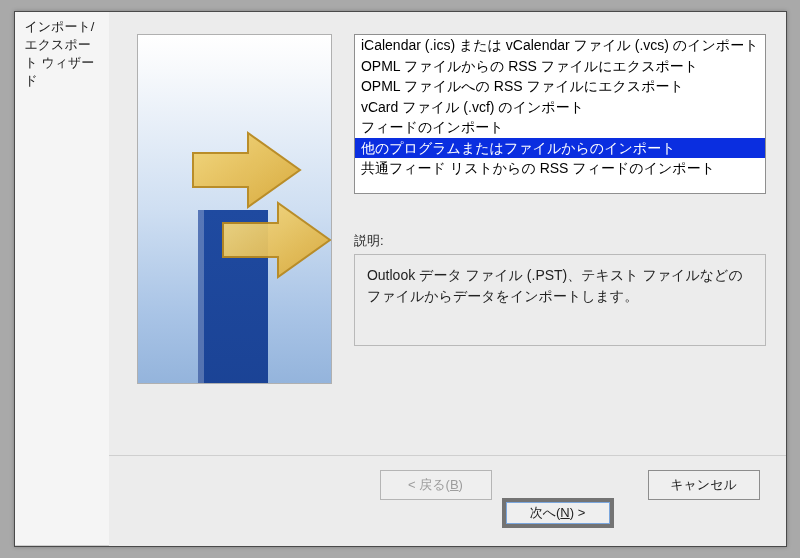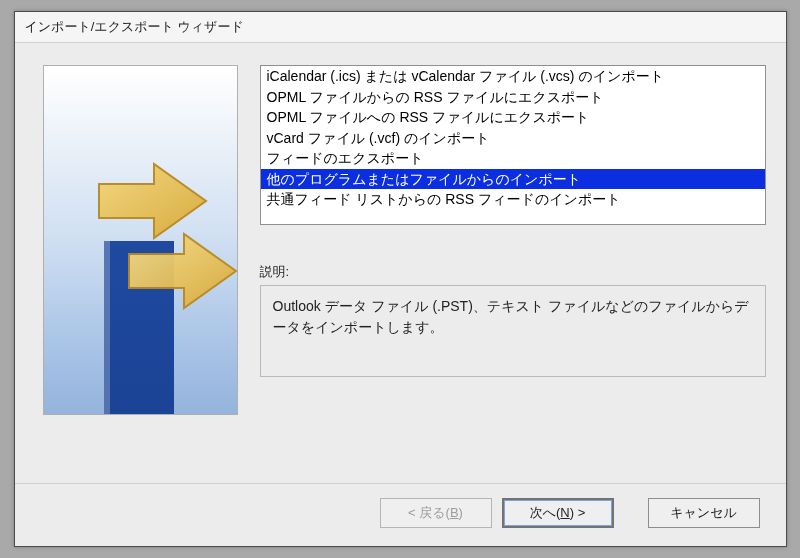--- a/index.html
+++ b/index.html
@@ -13,21 +13,21 @@
     width: 800px;
     height: 558px;
     overflow: hidden;
   }
   .dialog {
     width: 773px;
     height: 536px;
     border: 1px solid #4a4a4a;
     background: #ececec;
     display: flex;
-    flex-direction: column;
+    flex-direction: row;
     box-shadow: 0 0 4px rgba(0,0,0,.25);
   }
   .titlebar {
     background: #f5f5f5;
     border-bottom: 1px solid #cfcfcf;
     padding: 6px 10px;
     font-size: 13px;
     color: #222;
   }
   .content {
@@ -135,22 +135,23 @@
     color: #222;
     cursor: pointer;
   }
   .btn:disabled {
     color: #9d9d9d;
     border-color: #b5b5b5;
     background: #efefef;
     cursor: default;
   }
   .btn.default {
-    border: 2px solid #737373;
+    border: 4px solid #737373;
     box-shadow: 0 0 0 1px #7aa6dd inset;
+    margin-top: 28px;
   }
   .btn .ul { text-decoration: underline; }
   .gap { width: 14px; }
 </style>
 </head>
 <body>
 
 <div class="dialog">
 
   <div class="titlebar">インポート/エクスポート ウィザード</div>
@@ -186,21 +187,21 @@
       </div>
 
       <div class="right-pane">
 
 
         <div class="listbox" id="action-list">
             <div class="item">iCalendar (.ics) または vCalendar ファイル (.vcs) のインポート</div>
             <div class="item">OPML ファイルからの RSS ファイルにエクスポート</div>
             <div class="item">OPML ファイルへの RSS ファイルにエクスポート</div>
             <div class="item">vCard ファイル (.vcf) のインポート</div>
-            <div class="item">フィードのエクスポート</div>
+            <div class="item">フィードのインポート</div>
             <div class="item selected">他のプログラムまたはファイルからのインポート</div>
             <div class="item">共通フィード リストからの RSS フィードのインポート</div>
           </div>
 
         <div class="desc-label">説明:</div>
         <div class="desc-box">Outlook データ ファイル (.PST)、テキスト ファイルなどのファイルからデータをインポートします。</div>
 
       </div>
 
     </div>

